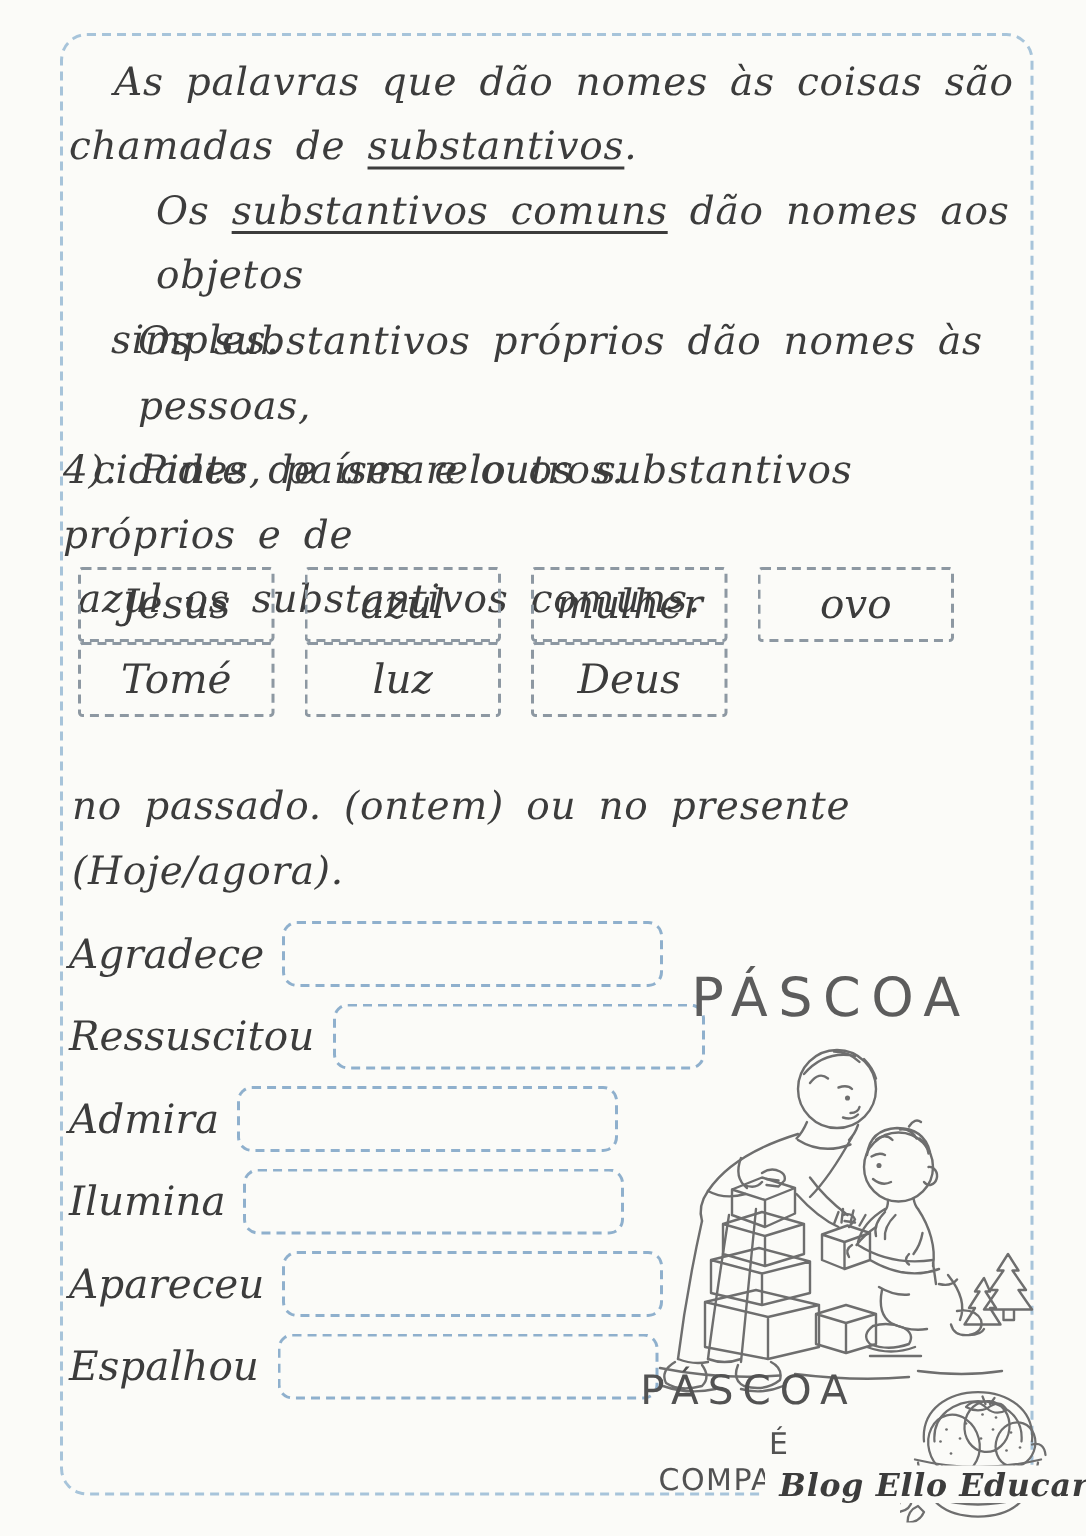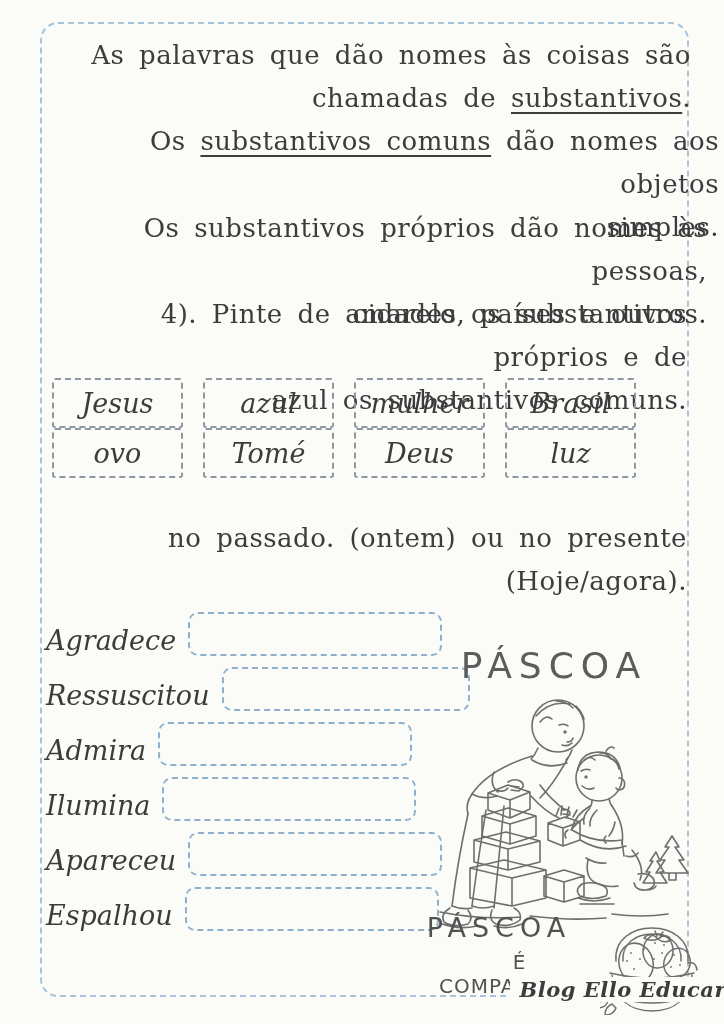--- a/index.html
+++ b/index.html
@@ -1,33 +1,33 @@
 <!DOCTYPE html>
 <html><head>
 <meta charset="utf-8">
 <style>
   html,body{margin:0;padding:0;background:#e8e8e8;}
   .stage{position:relative;width:724px;height:1024px;background:#fbfbf8;overflow:hidden;
          font-family:"DejaVu Serif", serif;color:#3d3d3d;}
   .page-border{position:absolute;left:40px;top:22px;width:645px;height:971px;
                border:2px dashed #a7c4da;border-radius:18px;pointer-events:none;}
   
-  .hand{font-size:26px;line-height:43px;letter-spacing:.5px;word-spacing:6px;color:#3c3c3c;text-align:right;}
+  .hand{font-style:italic;font-size:26px;line-height:43px;letter-spacing:.5px;word-spacing:6px;color:#3c3c3c;}
   .para{position:absolute;left:46px;width:645px;}
   .indent{padding-left:30px;}
   .u{text-decoration:underline;text-underline-offset:5px;text-decoration-thickness:1.5px;}
   
   .word-grid{position:absolute;left:52px;top:378px;width:584px;
              display:grid;grid-template-columns:repeat(4,1fr);gap:0 20px;}
   .word-box{height:46px;border:2px dashed #8d98a2;border-radius:3px;background:transparent;
             display:flex;align-items:center;justify-content:center;
             font-style:italic;font-size:27px;color:#3c3c3c;}
   
   .verb-rows{position:absolute;left:46px;top:616px;width:400px;}
-  .verb-row{display:flex;align-items:flex-end;gap:12px;margin-bottom:15px;height:40px;}
+  .verb-row{display:flex;align-items:center;gap:12px;margin-bottom:15px;height:40px;}
   .verb-label{font-style:italic;font-size:27px;color:#3c3c3c;white-space:nowrap;}
   .answer-box{width:250px;height:40px;border:2px dashed #8fb0cd;border-radius:10px;background:transparent;flex:none;}
   .row-ress .answer-box{width:244px;}
   
   .pascoa-title{position:absolute;left:444px;top:645px;width:220px;text-align:center;
                 font-family:"DejaVu Sans", sans-serif;font-size:36px;letter-spacing:7px;
                 color:#5c5c5c;font-weight:400;}
   .kids-art{position:absolute;left:410px;top:690px;width:285px;height:250px;}
   .caption{position:absolute;left:398px;top:912px;width:202px;text-align:center;
            font-family:"DejaVu Sans", sans-serif;color:#525252;}
@@ -68,33 +68,30 @@
     <div class="word-box">
         <span>Jesus</span>
       </div>
     <div class="word-box">
         <span>azul</span>
       </div>
     <div class="word-box">
         <span>mulher</span>
       </div>
     <div class="word-box">
-        <span>Brasil</span>
-      </div>
-    <div class="word-box">
         <span>ovo</span>
       </div>
     <div class="word-box">
         <span>Tomé</span>
       </div>
     <div class="word-box">
+        <span>luz</span>
+      </div>
+    <div class="word-box">
         <span>Deus</span>
-      </div>
-    <div class="word-box">
-        <span>luz</span>
       </div>
   </div>
 
   <div class="para hand" style="top:517px;left:42px;">
     <div style="padding-left:6px;">no passado. (ontem) ou no presente (Hoje/agora).</div>
   </div>
 
   <div class="verb-rows">
     <div class="verb-row">
       <span class="verb-label">Agradece</span>

